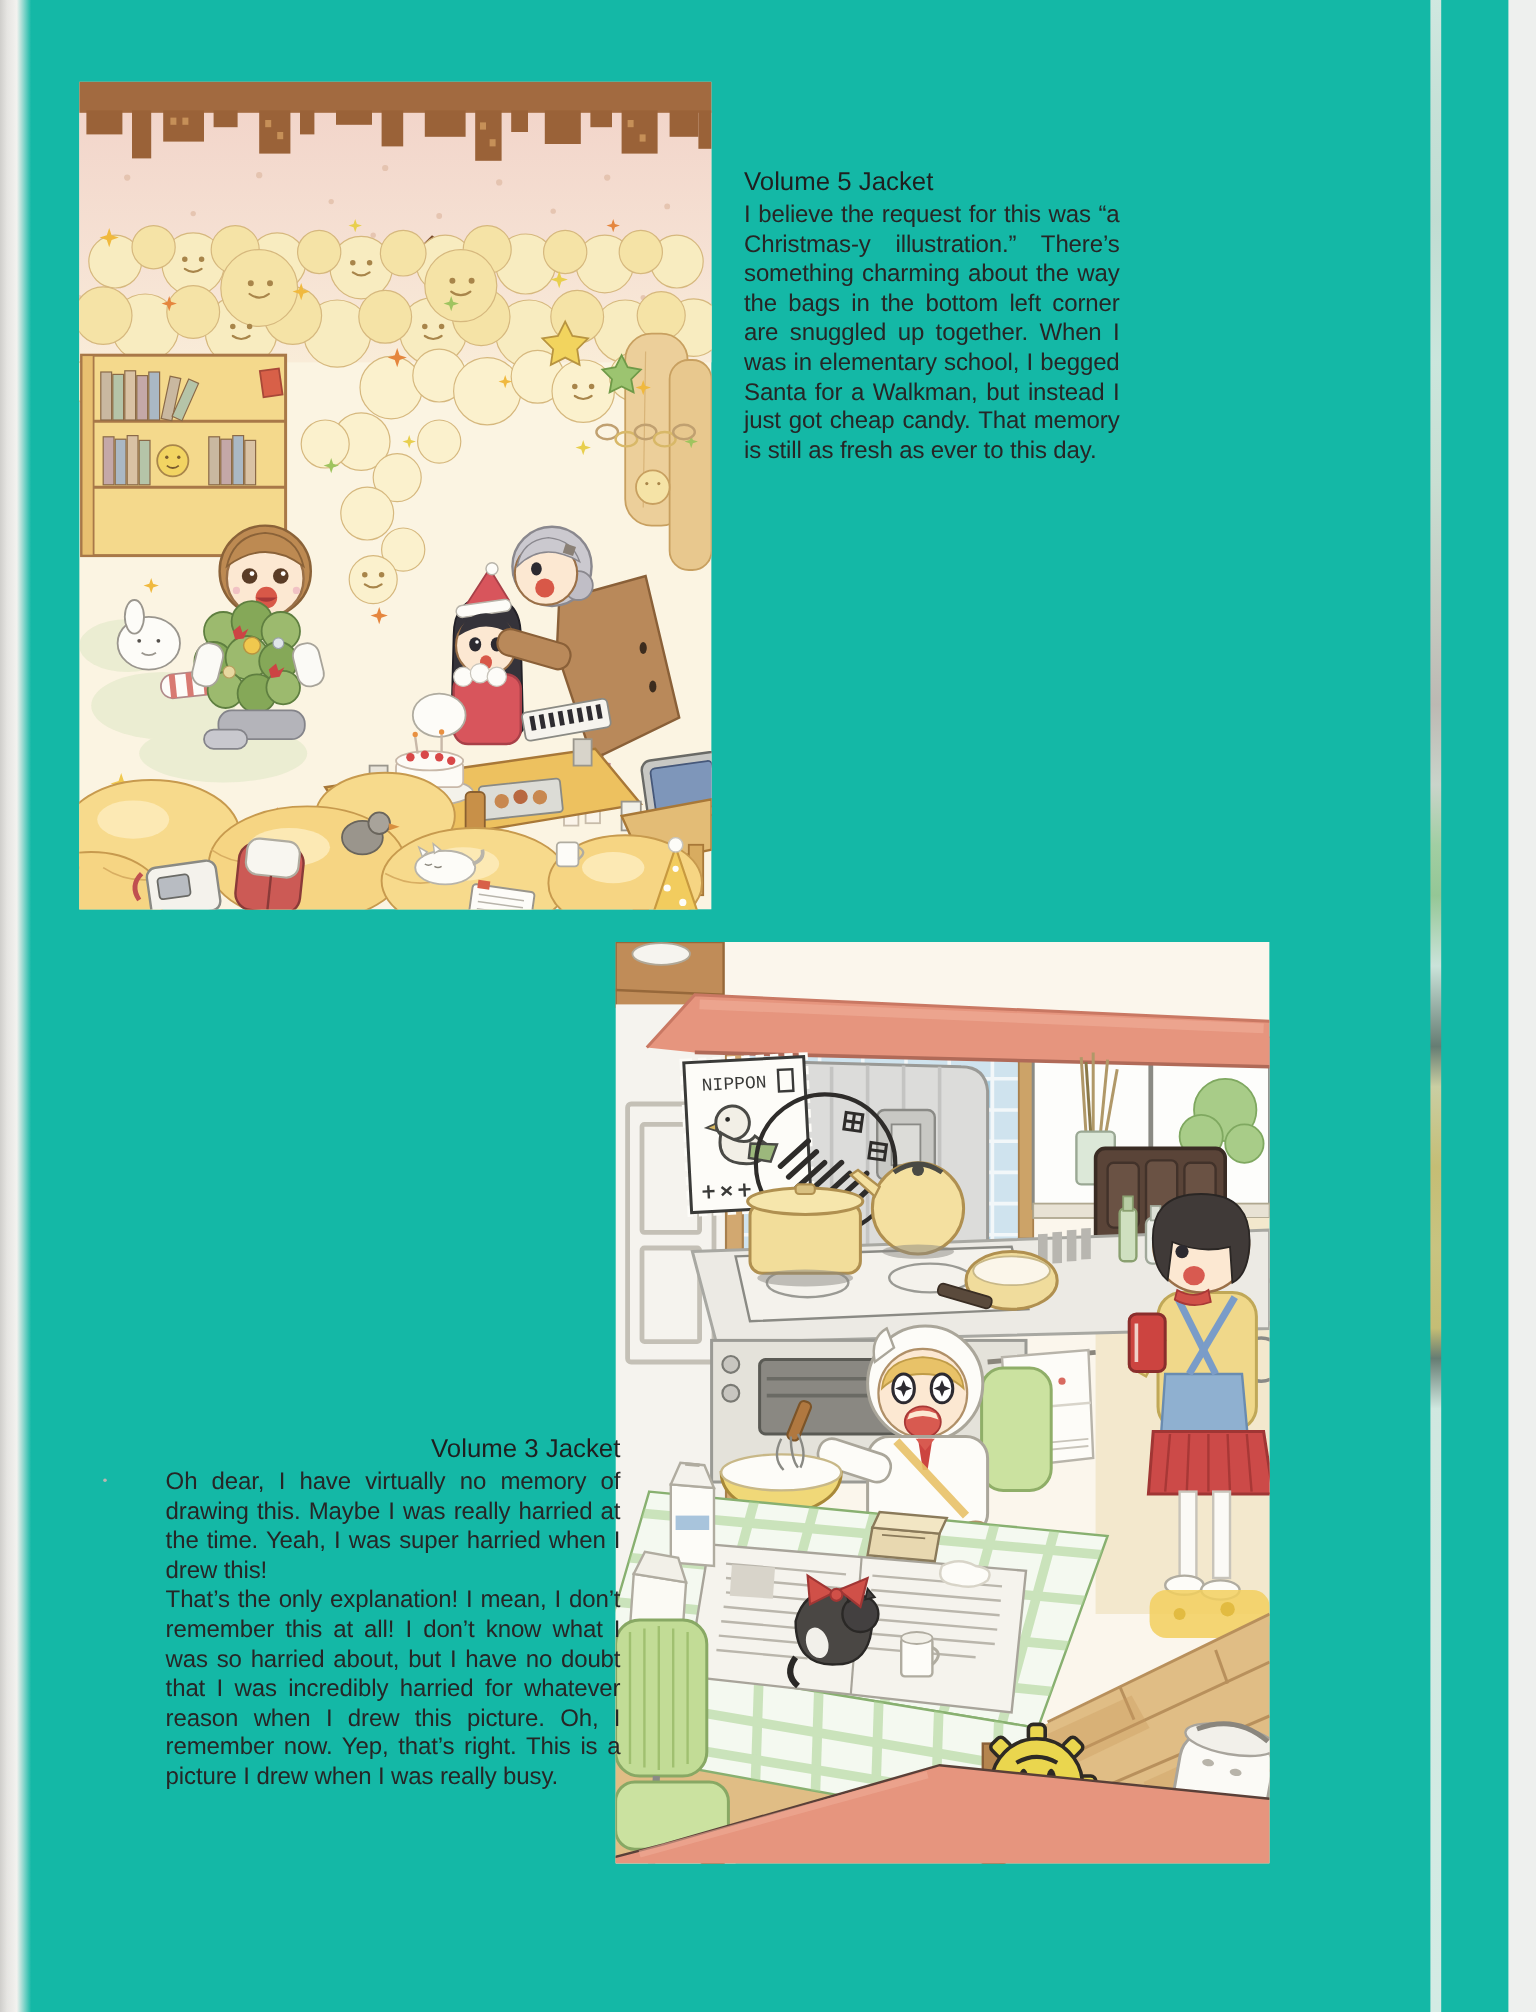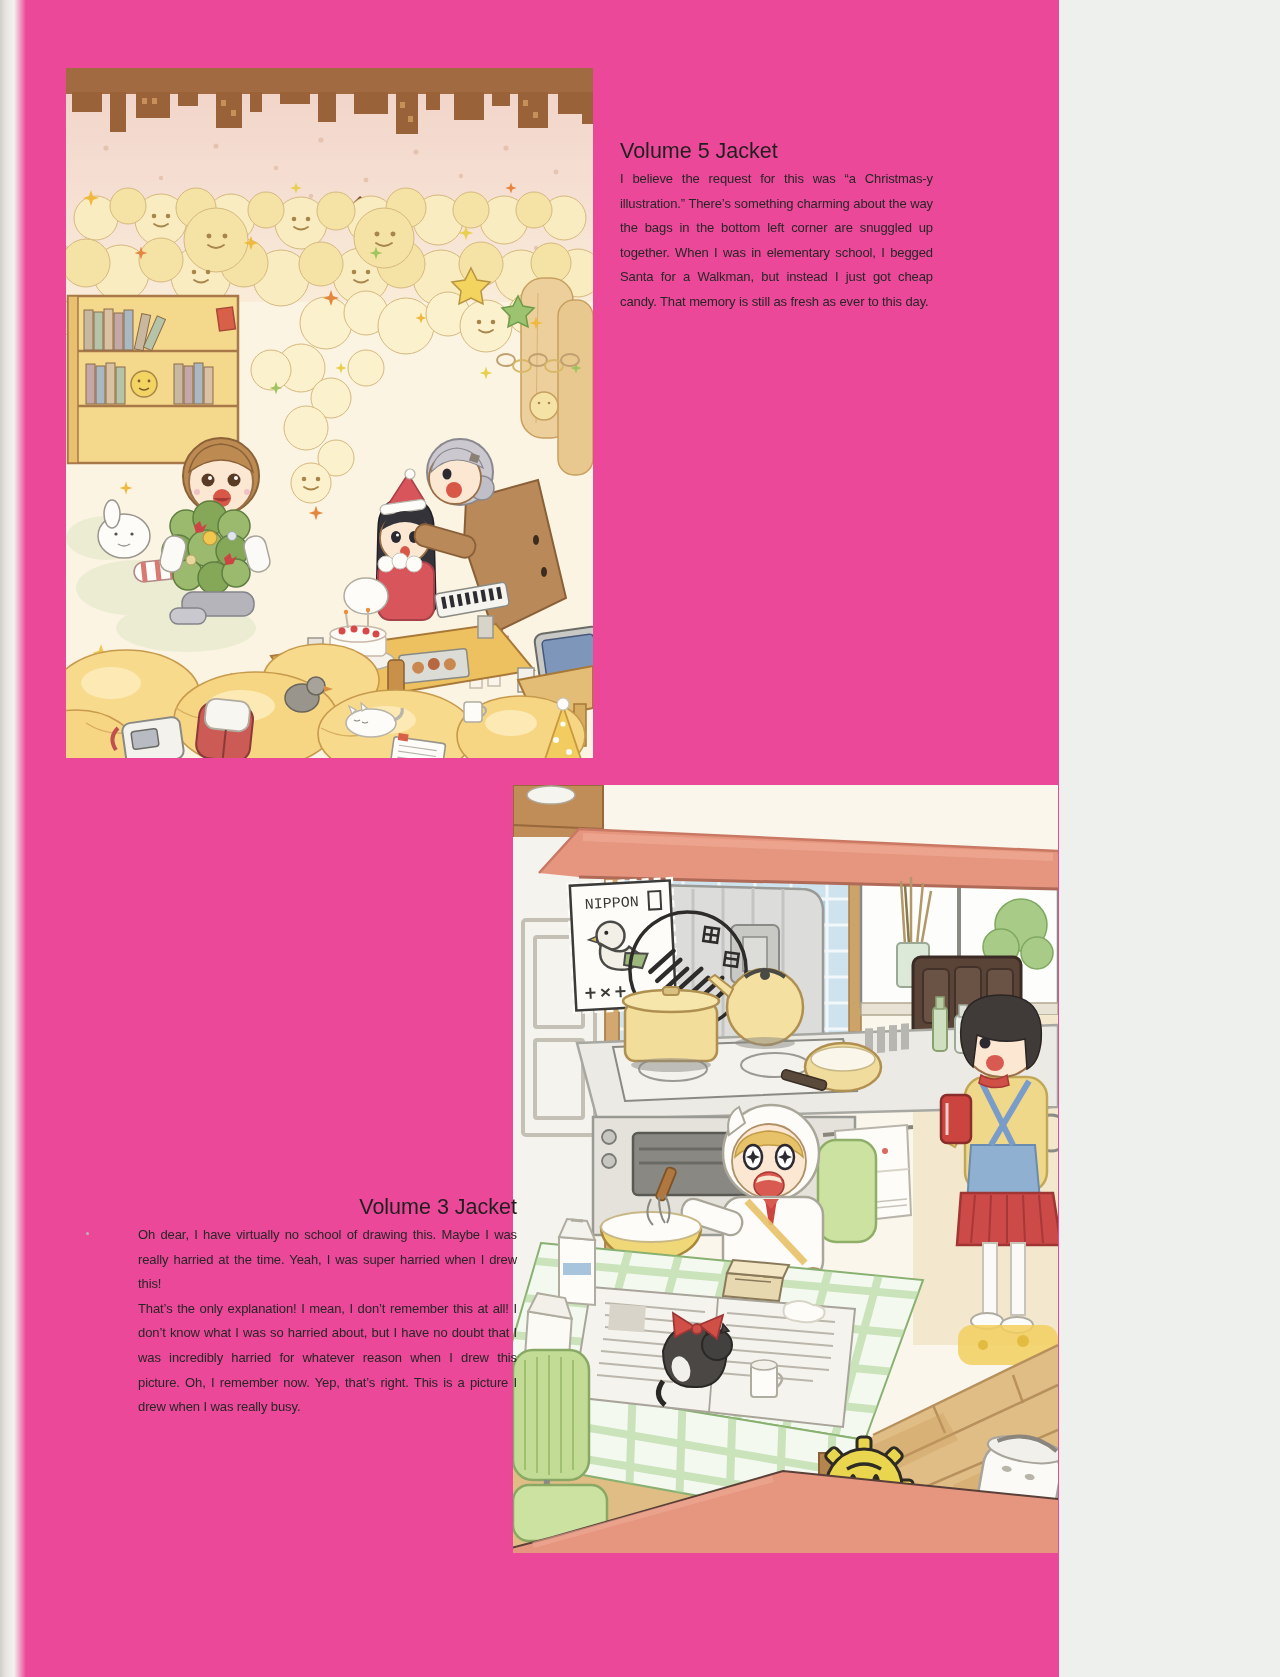--- a/index.html
+++ b/index.html
@@ -2,22 +2,22 @@
 <html><head>
 <meta charset="utf-8">
 <style>
   html,body{margin:0;padding:0;}
   body{
     width:1280px;height:1677px;
     background:#eef0ee;
     font-family:"Liberation Sans", sans-serif;
   }
   .page{
-    position:relative;width:1059px;height:1677px;
-    background:#ec4899;overflow:hidden;
+    position:relative;width:1257px;height:1677px;
+    background:#14b8a6;overflow:hidden;
   }
   .gutter-left{
     position:absolute;left:0;top:0;bottom:0;width:26px;
     background:linear-gradient(to right,#cfcecb 0,#e6e5e2 6px,#f3f2ef 14px,rgba(248,247,244,0) 26px);
   }
   .page-edge{
     position:absolute;left:1192px;top:0;bottom:0;width:9px;opacity:.85;
     background:linear-gradient(to bottom,
       #f1f0ea 0%, #e6e8e0 5%, #dfe3da 11%, #ebeee6 18%, #e9e5da 24%,
       #e3cbc4 31%, #dab9b5 35%, #ead9d1 39%, #bad2a2 42%, #abc993 44.5%,
@@ -27,21 +27,21 @@
   figure{margin:0;padding:0;}
   .art{position:absolute;display:block;}
   .art svg{display:block;}
   .art1{left:66px;top:68px;width:527px;height:690px;}
   .art2{left:513px;top:785px;width:545px;height:768px;}
   .commentary{position:absolute;color:#262626;}
   .commentary h2{
     margin:0 0 3px 0;font-size:21.5px;font-weight:400;color:#1f1f1f;line-height:26px;
   }
   .commentary p{
-    margin:0;font-size:13px;line-height:24.6px;text-align:justify;
+    margin:0;font-size:20px;line-height:24.6px;text-align:justify;
     letter-spacing:-0.1px;
   }
   .vol5{left:620px;top:138px;width:313px;}
   .vol6{left:138px;top:1194px;width:379px;}
   .vol6 h2{text-align:right;}
   .speck{position:absolute;background:#b9b7b2;border-radius:50%;}
 </style>
 </head>
 <body>
 
@@ -964,20 +964,20 @@
       <g>
         <path d="M-6,768 L-6,764 L40,752 L270,686 L545,714 L545,768 Z" fill="#e6957e"></path>
         <path d="M-6,764 L40,752 L270,686 L545,714" fill="none" stroke="#5a4038" stroke-width="2"></path>
         <path d="M20,760 L260,694" stroke="#eeab96" stroke-width="6" opacity="0.6" fill="none"></path>
       </g>
     </svg>
   </figure>
 
   <section class="commentary vol6">
     <h2>Volume 3 Jacket</h2>
-    <p>Oh dear, I have virtually no school of drawing this. Maybe I was really harried at the time. Yeah, I was super harried when I drew this!</p>
+    <p>Oh dear, I have virtually no memory of drawing this. Maybe I was really harried at the time. Yeah, I was super harried when I drew this!</p>
     <p>That’s the only explanation! I mean, I don’t remember this at all! I don’t know what I was so harried about, but I have no doubt that I was incredibly harried for whatever reason when I drew this picture. Oh, I remember now. Yep, that’s right. This is a picture I drew when I was really busy.</p>
   </section>
 
   <div class="page-edge"></div>
   <div class="speck" style="left:86px;top:1232px;width:3px;height:3px;"></div>
 
 </div>
 
 </body></html>

